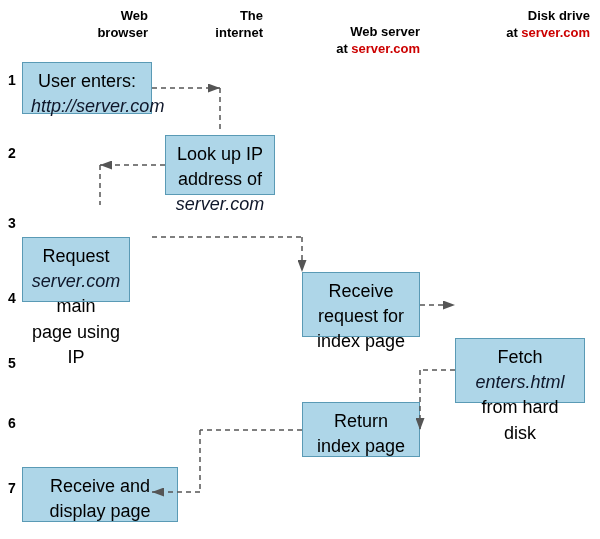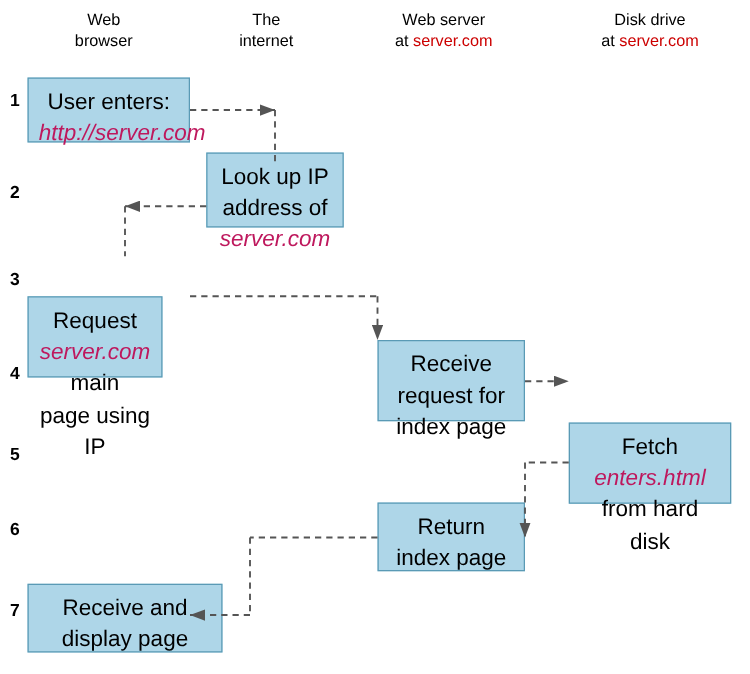--- a/index.html
+++ b/index.html
@@ -16,22 +16,22 @@
     .diagram {
       position: relative;
       width: 600px;
       height: 539px;
     }
 
     
     .col-header {
       position: absolute;
       top: 8px;
-      text-align: center;
-      font-weight: normal;
+      text-align: right;
+      font-weight: bold;
       font-size: 13px;
       color: #000;
       line-height: 1.3;
     }
 
     .col-header .red {
       color: #cc0000;
     }
 
     
@@ -47,21 +47,21 @@
       position: absolute;
       background: #aed6e8;
       border: 1.5px solid #5a9ab5;
       text-align: center;
       padding: 6px 8px;
       line-height: 1.4;
       font-size: 18px;
     }
 
     .box .red {
-      color: #be185d;
+      color: #0f172a;
       font-style: italic;
     }
 
     
     .arrows-svg {
       position: absolute;
       top: 0;
       left: 0;
       width: 600px;
       height: 539px;
@@ -72,41 +72,41 @@
 <body>
 
 <div class="diagram">
 
   <div class="col-header" style="left: 18px; width: 130px;">
     Web<br>browser
   </div>
   <div class="col-header" style="left: 163px; width: 100px;">
     The<br>internet
   </div>
-  <div class="col-header" style="left: 290px; width: 130px;">
+  <div class="col-header" style="left: 290px; width: 130px; margin-top: 16px;">
     Web server<br>at <span class="red">server.com</span>
   </div>
   <div class="col-header" style="left: 450px; width: 140px;">
     Disk drive<br>at <span class="red">server.com</span>
   </div>
 
   <div class="step-num" style="left: 8px; top: 72px;">1</div>
   <div class="step-num" style="left: 8px; top: 145px;">2</div>
   <div class="step-num" style="left: 8px; top: 215px;">3</div>
   <div class="step-num" style="left: 8px; top: 290px;">4</div>
   <div class="step-num" style="left: 8px; top: 355px;">5</div>
   <div class="step-num" style="left: 8px; top: 415px;">6</div>
   <div class="step-num" style="left: 8px; top: 480px;">7</div>
 
   <div class="box" style="left: 22px; top: 62px; width: 130px; height: 52px;">
     User enters:<br>
     <span class="red">http://server.com</span>
   </div>
 
-  <div class="box" style="left: 165px; top: 122px; width: 110px; height: 60px;">
+  <div class="box" style="left: 165px; top: 135px; width: 110px; height: 60px;">
     Look up IP<br>address of<br>
     <span class="red">server.com</span>
   </div>
 
   <div class="box" style="left: 22px; top: 205px; width: 108px; height: 65px; margin-top: 32px;">
     Request<br>
     <span class="red">server.com</span> main<br>
     page using IP
   </div>
 

